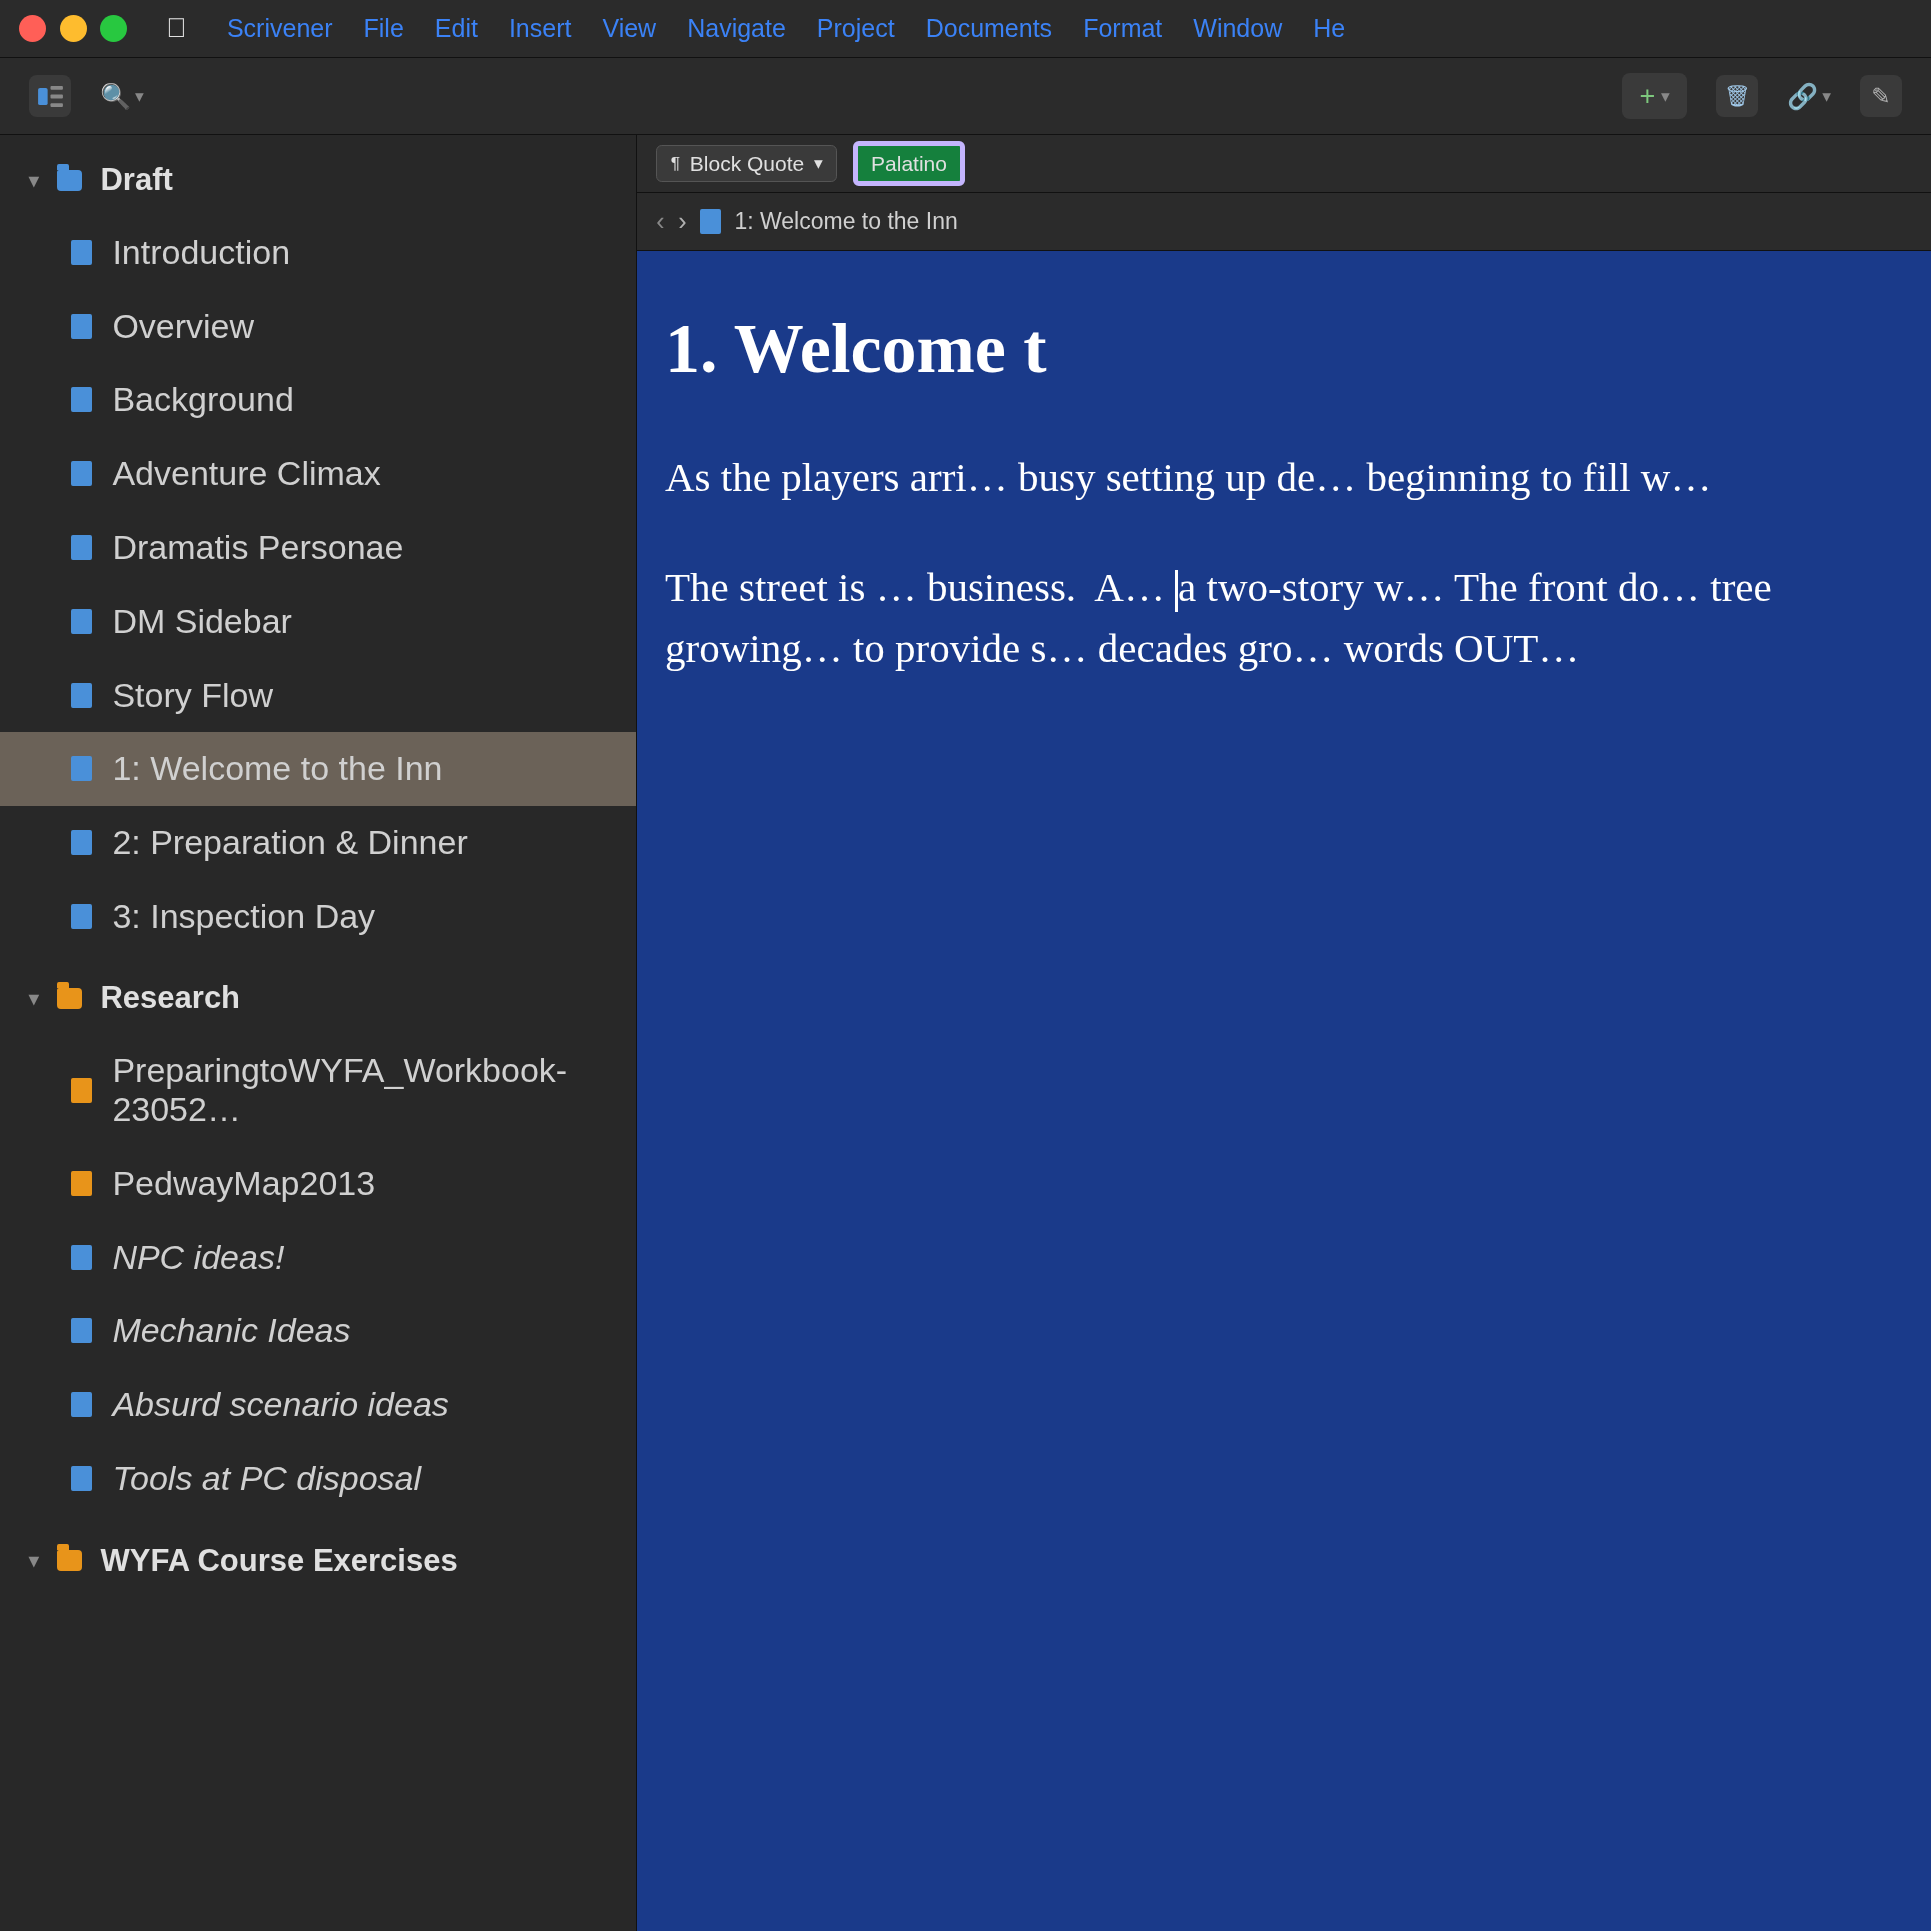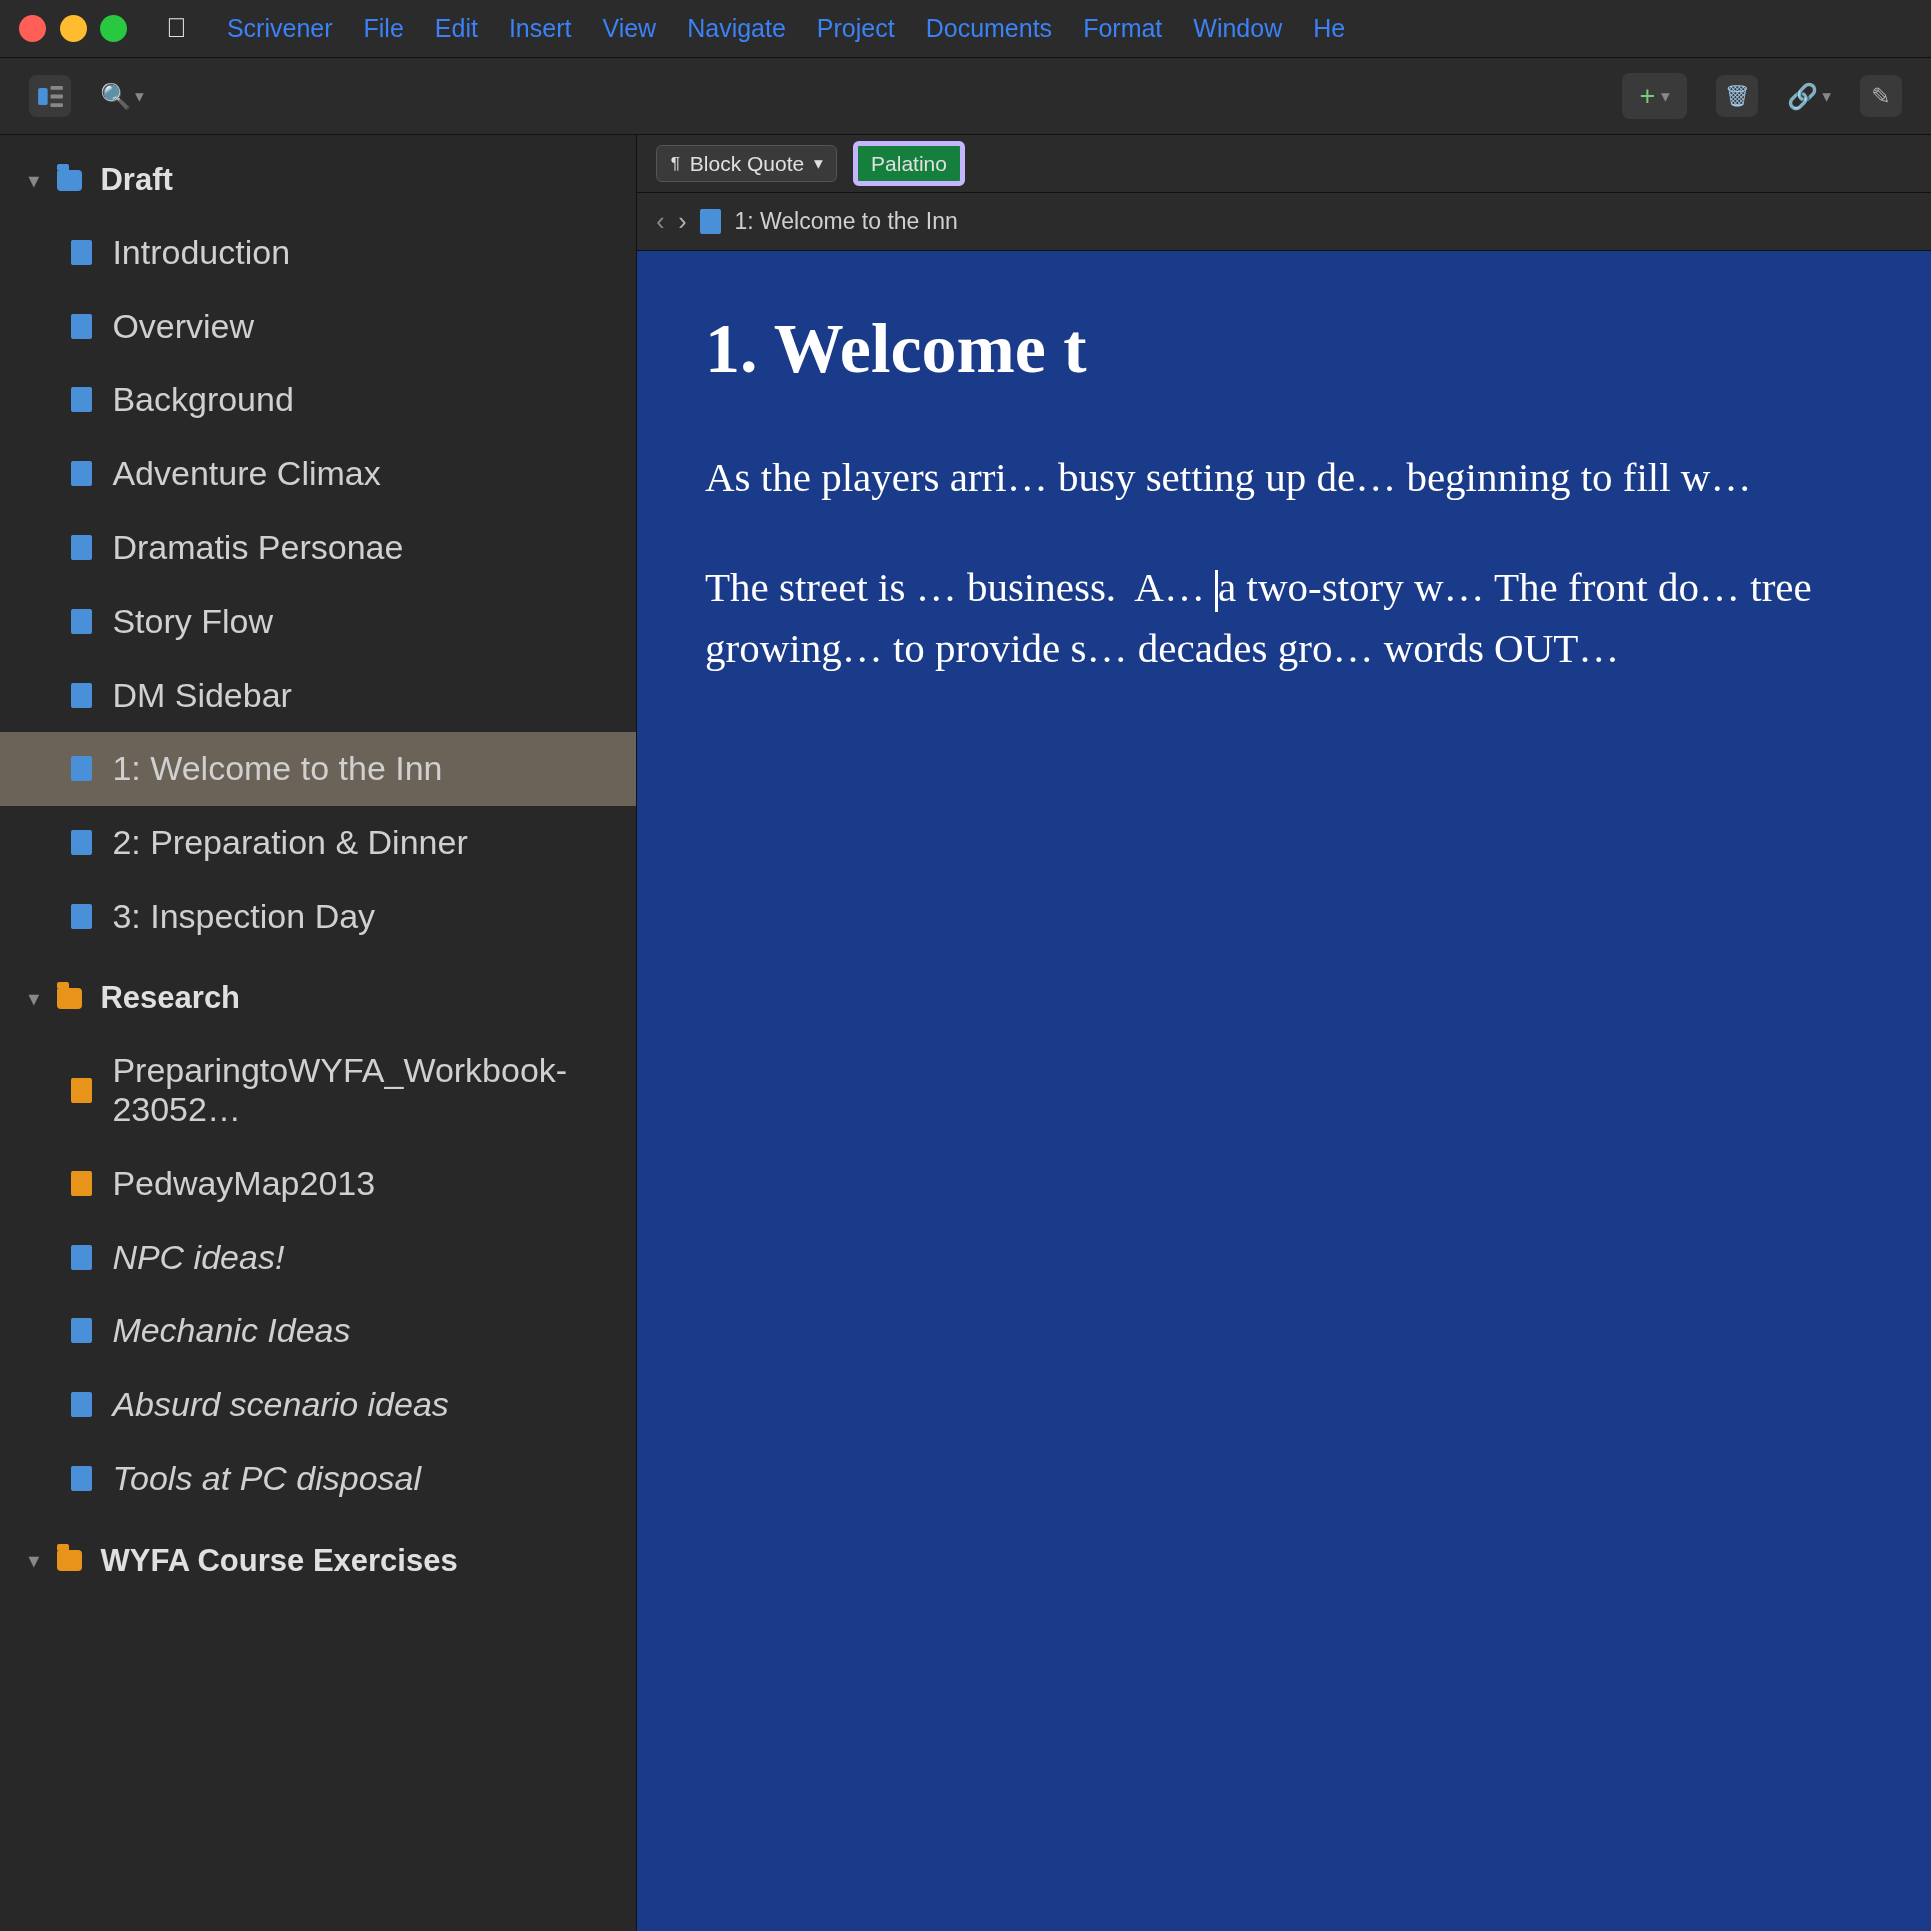--- a/index.html
+++ b/index.html
@@ -275,21 +275,21 @@
 
     .nav-title {
       color: #d0d0d0;
       font-size: 23px;
     }
 
     
     .doc-content {
       flex: 1;
       background: #1a3a8a;
-      padding: 58px 68px;
+      padding: 58px 28px;
       overflow-y: auto;
       font-family: 'Georgia', 'Palatino Linotype', Palatino, serif;
     }
 
     .doc-title {
       color: #ffffff;
       font-size: 70px;
       font-weight: 900;
       margin-bottom: 58px;
       font-family: 'Georgia', serif;
@@ -415,28 +415,28 @@
       <div class="item-icon">
           <div class="icon-doc"></div>
         </div>
       <span class="sidebar-item-text">Dramatis Personae</span>
     </div>
 
     <div class="sidebar-item indented">
       <div class="item-icon">
           <div class="icon-doc"></div>
         </div>
+      <span class="sidebar-item-text">DM Sidebar</span>
+    </div>
+
+    <div class="sidebar-item indented">
+      <div class="item-icon">
+          <div class="icon-doc"></div>
+        </div>
       <span class="sidebar-item-text">Story Flow</span>
-    </div>
-
-    <div class="sidebar-item indented">
-      <div class="item-icon">
-          <div class="icon-doc"></div>
-        </div>
-      <span class="sidebar-item-text">DM Sidebar</span>
     </div>
 
     <div class="sidebar-item indented active">
       <div class="item-icon">
           <div class="icon-doc"></div>
         </div>
       <span class="sidebar-item-text">1: Welcome to the Inn</span>
     </div>
 
     <div class="sidebar-item indented">

